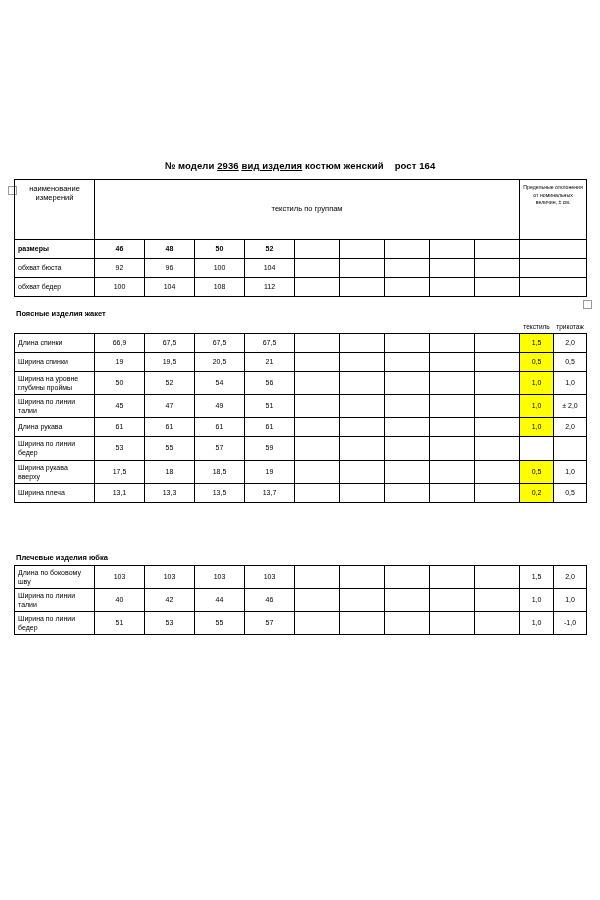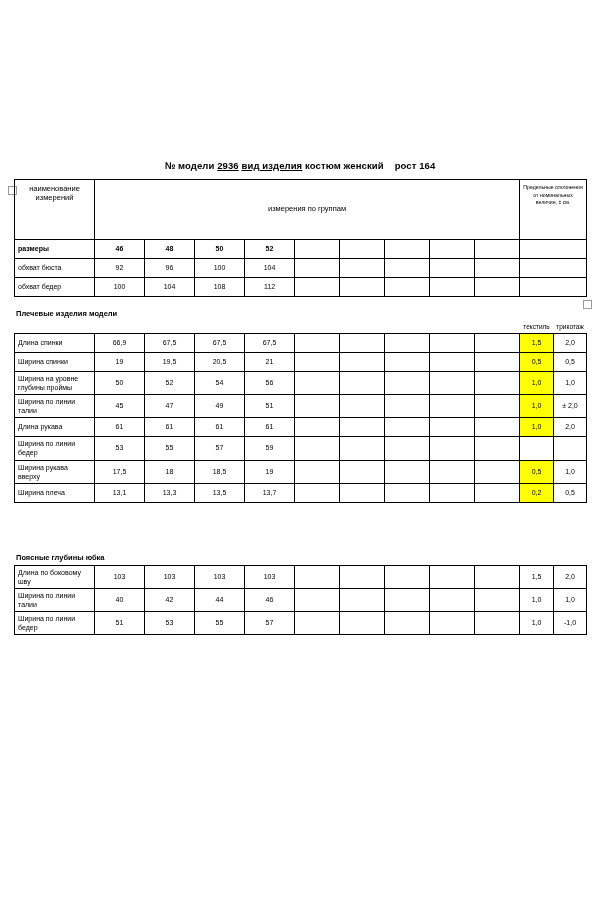--- a/index.html
+++ b/index.html
@@ -146,21 +146,21 @@
         <col style="width:45px">
           <col style="width:45px">
           <col style="width:45px">
           <col style="width:45px">
           <col style="width:45px">
         <col style="width:67px">
       </colgroup>
       <tbody>
           <tr>
         <td class="hdr-left tall" rowspan="1">наименование измерений</td>
-        <td class="hdr-mid tall" colspan="9">измерения по группам</td>
+        <td class="hdr-mid tall" colspan="9">текстиль по группам</td>
         <td class="hdr-right tall">Предельные отклонения от номинальных величин, ± см.</td>
       </tr>
       <tr>
         <td class="b">размеры</td>
         <td class="c b">46</td>
         <td class="c b">48</td>
         <td class="c b">50</td>
         <td class="c b">52</td>
         <td></td>
         <td></td>
@@ -191,21 +191,21 @@
         <td></td>
         <td></td>
         <td></td>
         <td></td>
         <td></td>
         <td></td>
       </tr>
     </tbody>
       </table>
 
-    <div class="sec-title">Плечевые изделия модели</div>
+    <div class="sec-title">Поясные изделия жакет</div>
 
     <table>
       <colgroup>
         <col style="width:80px">
         <col style="width:50px">
           <col style="width:50px">
           <col style="width:50px">
           <col style="width:50px">
         <col style="width:45px">
           <col style="width:45px">
@@ -348,21 +348,21 @@
         <td></td>
         <td></td>
         <td class="hl">0,2</td>
         <td class="c">0,5</td>
       </tr>
     </tbody>
       </table>
 
     <div class="spacer-block"></div>
 
-    <div class="sec-title">Поясные глубины юбка</div>
+    <div class="sec-title">Плечевые изделия юбка</div>
 
     <table>
       <colgroup>
         <col style="width:80px">
         <col style="width:50px">
           <col style="width:50px">
           <col style="width:50px">
           <col style="width:50px">
         <col style="width:45px">
           <col style="width:45px">

